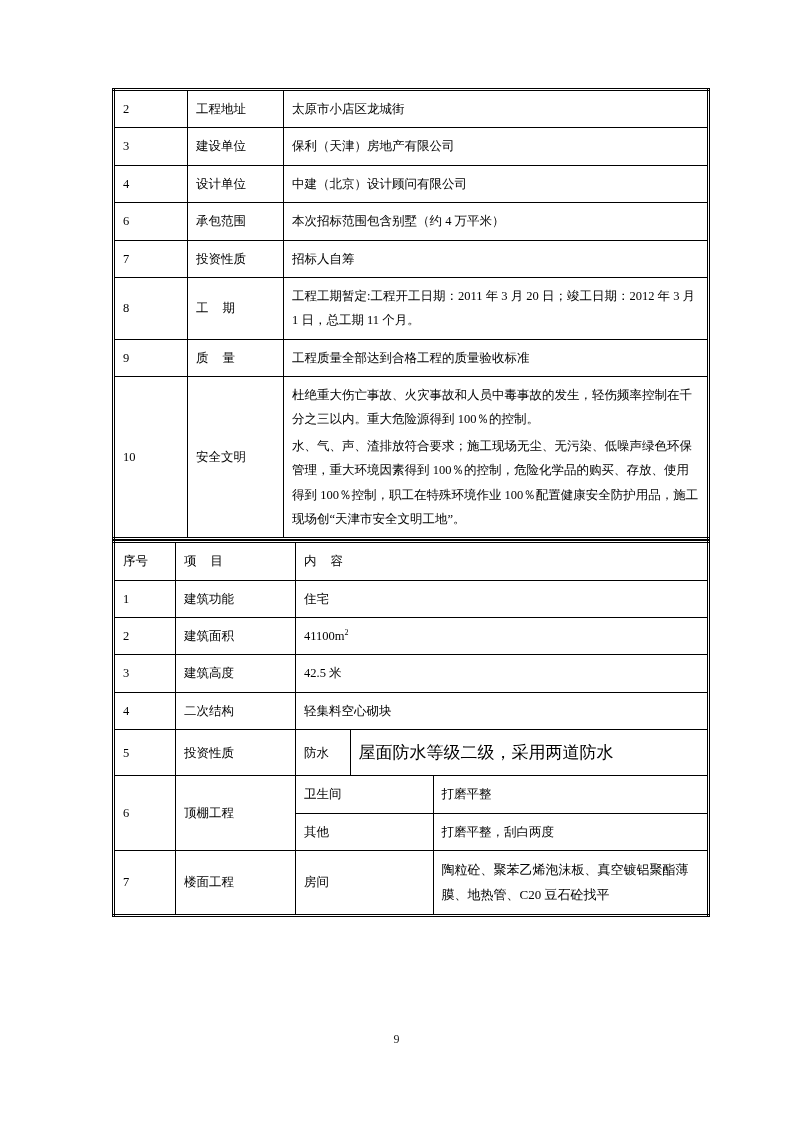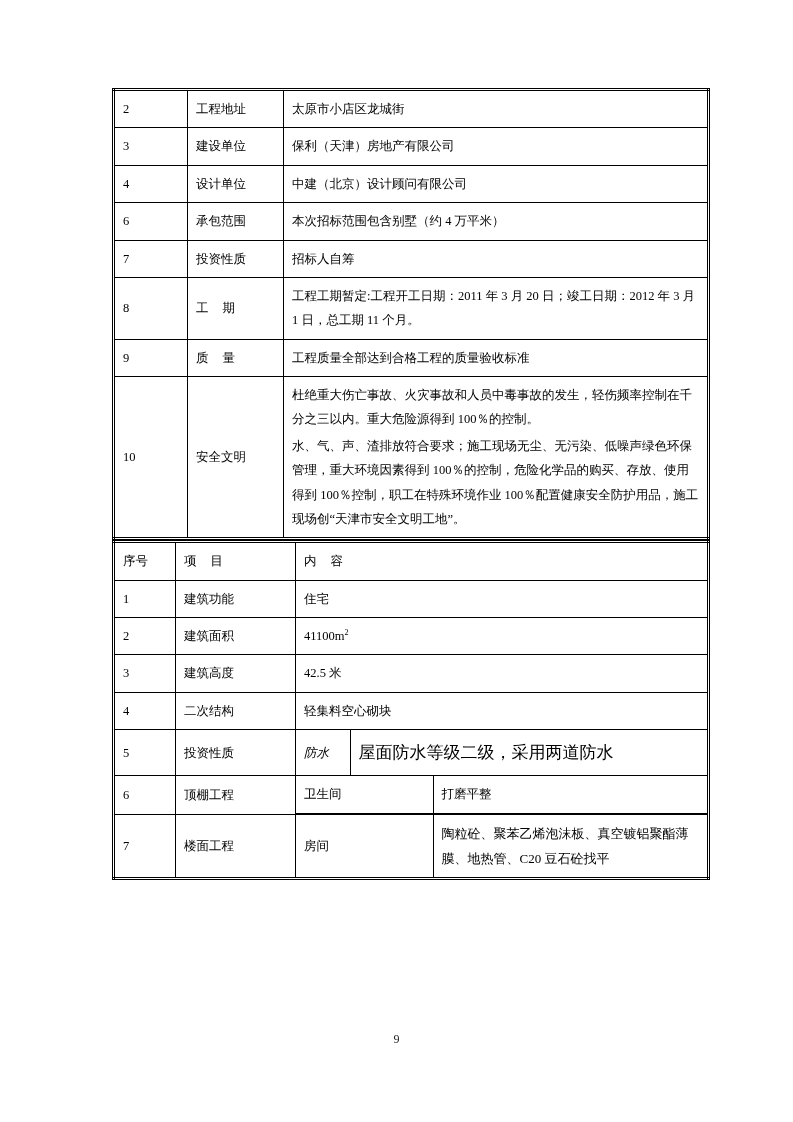--- a/index.html
+++ b/index.html
@@ -231,21 +231,21 @@
           <td class="mid">5</td>
           <td class="mid">投资性质</td>
           <td class="mid" style="padding:0;">
             <table class="sub">
               <colgroup>
                   <col style="width:54px">
                   <col>
                 </colgroup>
               <tbody>
                 <tr>
-                  <td style="border-right:1px solid #000;padding:6px 7px 6px 8px;font-size:12.5px;line-height:1.95;font-style:italic;">防水</td>
+                  <td style="border-right:1px solid #000;padding:6px 7px 6px 8px;font-size:12.5px;line-height:1.95;">防水</td>
                   <td style="padding:6px 7px 6px 8px;font-size:17px;line-height:1.95;">屋面防水等级二级，采用两道防水</td>
                 </tr>
               </tbody>
             </table>
           </td>
         </tr>
 
         <tr>
           <td class="mid">6</td>
           <td class="mid">顶棚工程</td>
@@ -253,20 +253,24 @@
             <table class="sub">
               <colgroup>
                   <col style="width:137px">
                   <col>
                 </colgroup>
               <tbody>
                 <tr>
                   <td style="border-right:1px solid #000;border-bottom:1px solid #000;padding:6px 7px 6px 8px;font-size:12.5px;line-height:1.95;">卫生间</td>
                   <td style="border-bottom:1px solid #000;padding:6px 7px 6px 8px;font-size:12.5px;line-height:1.95;">打磨平整</td>
                 </tr>
+                <tr>
+                  <td style="border-right:1px solid #000;padding:6px 7px 6px 8px;font-size:12.5px;line-height:1.95;">其他</td>
+                  <td style="padding:6px 7px 6px 8px;font-size:12.5px;line-height:1.95;">打磨平整，刮白两度</td>
+                </tr>
               </tbody>
             </table>
           </td>
         </tr>
 
         <tr>
           <td class="mid">7</td>
           <td class="mid">楼面工程</td>
           <td class="mid" style="padding:0;">
             <table class="sub">

